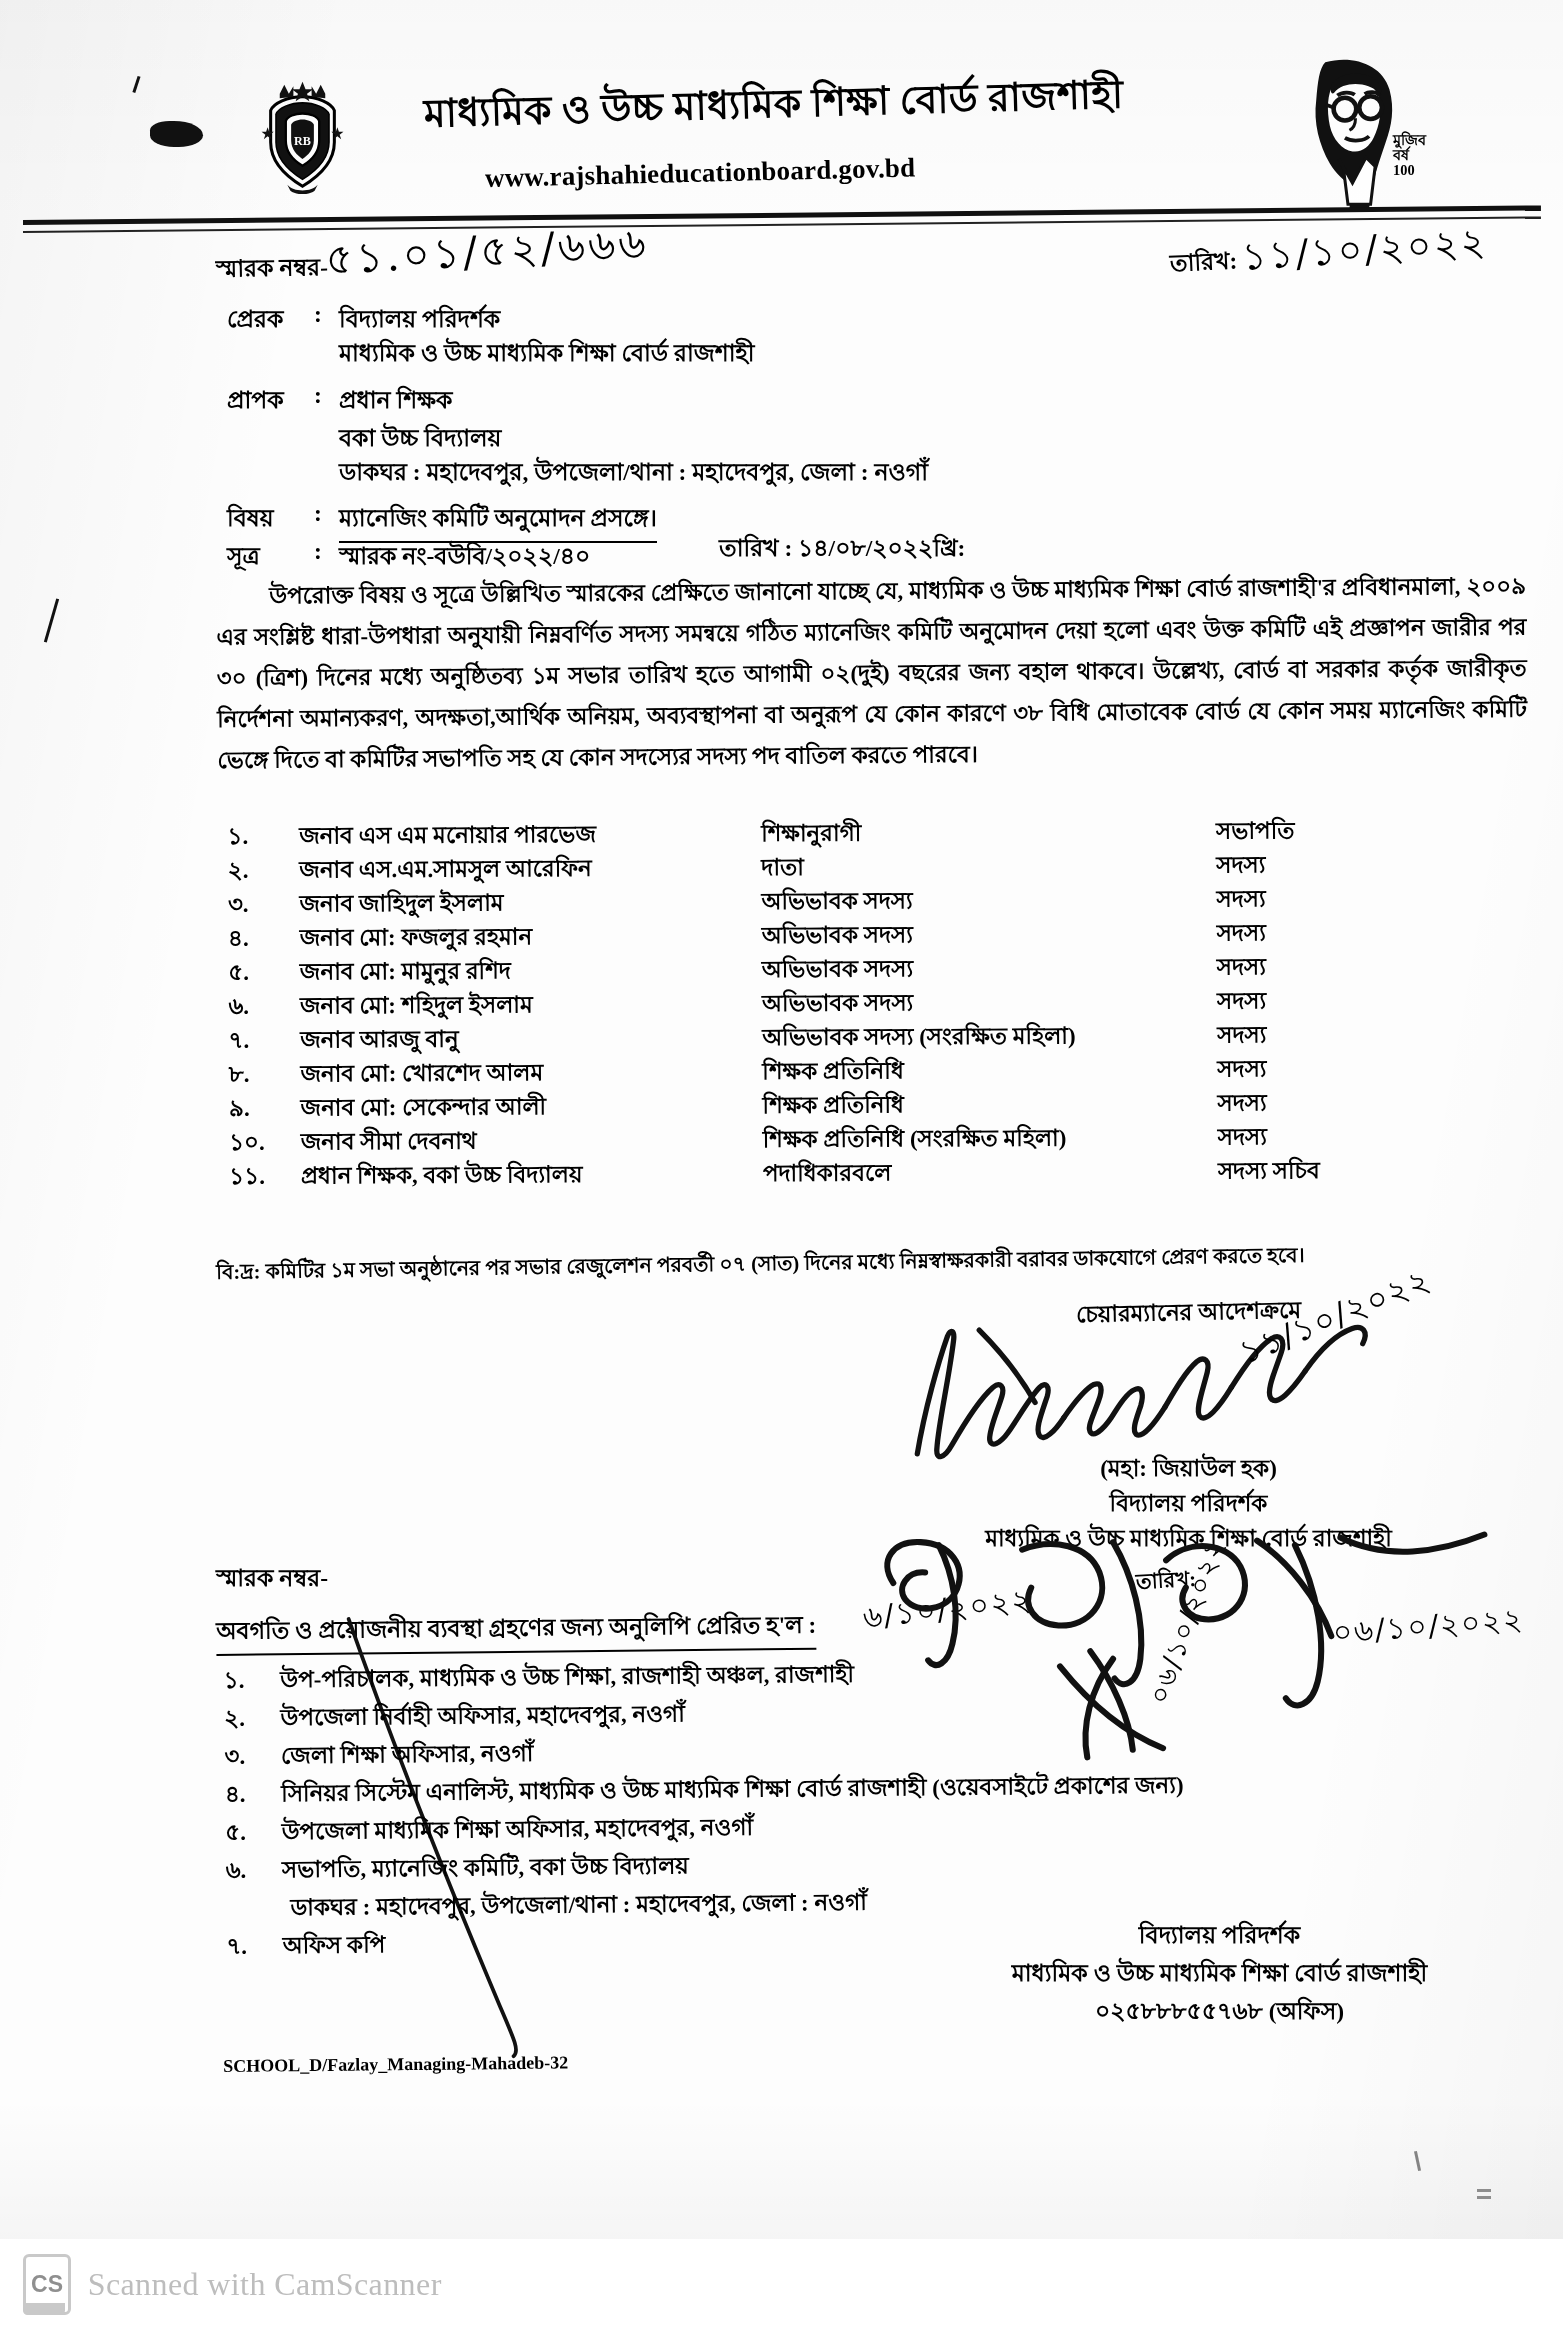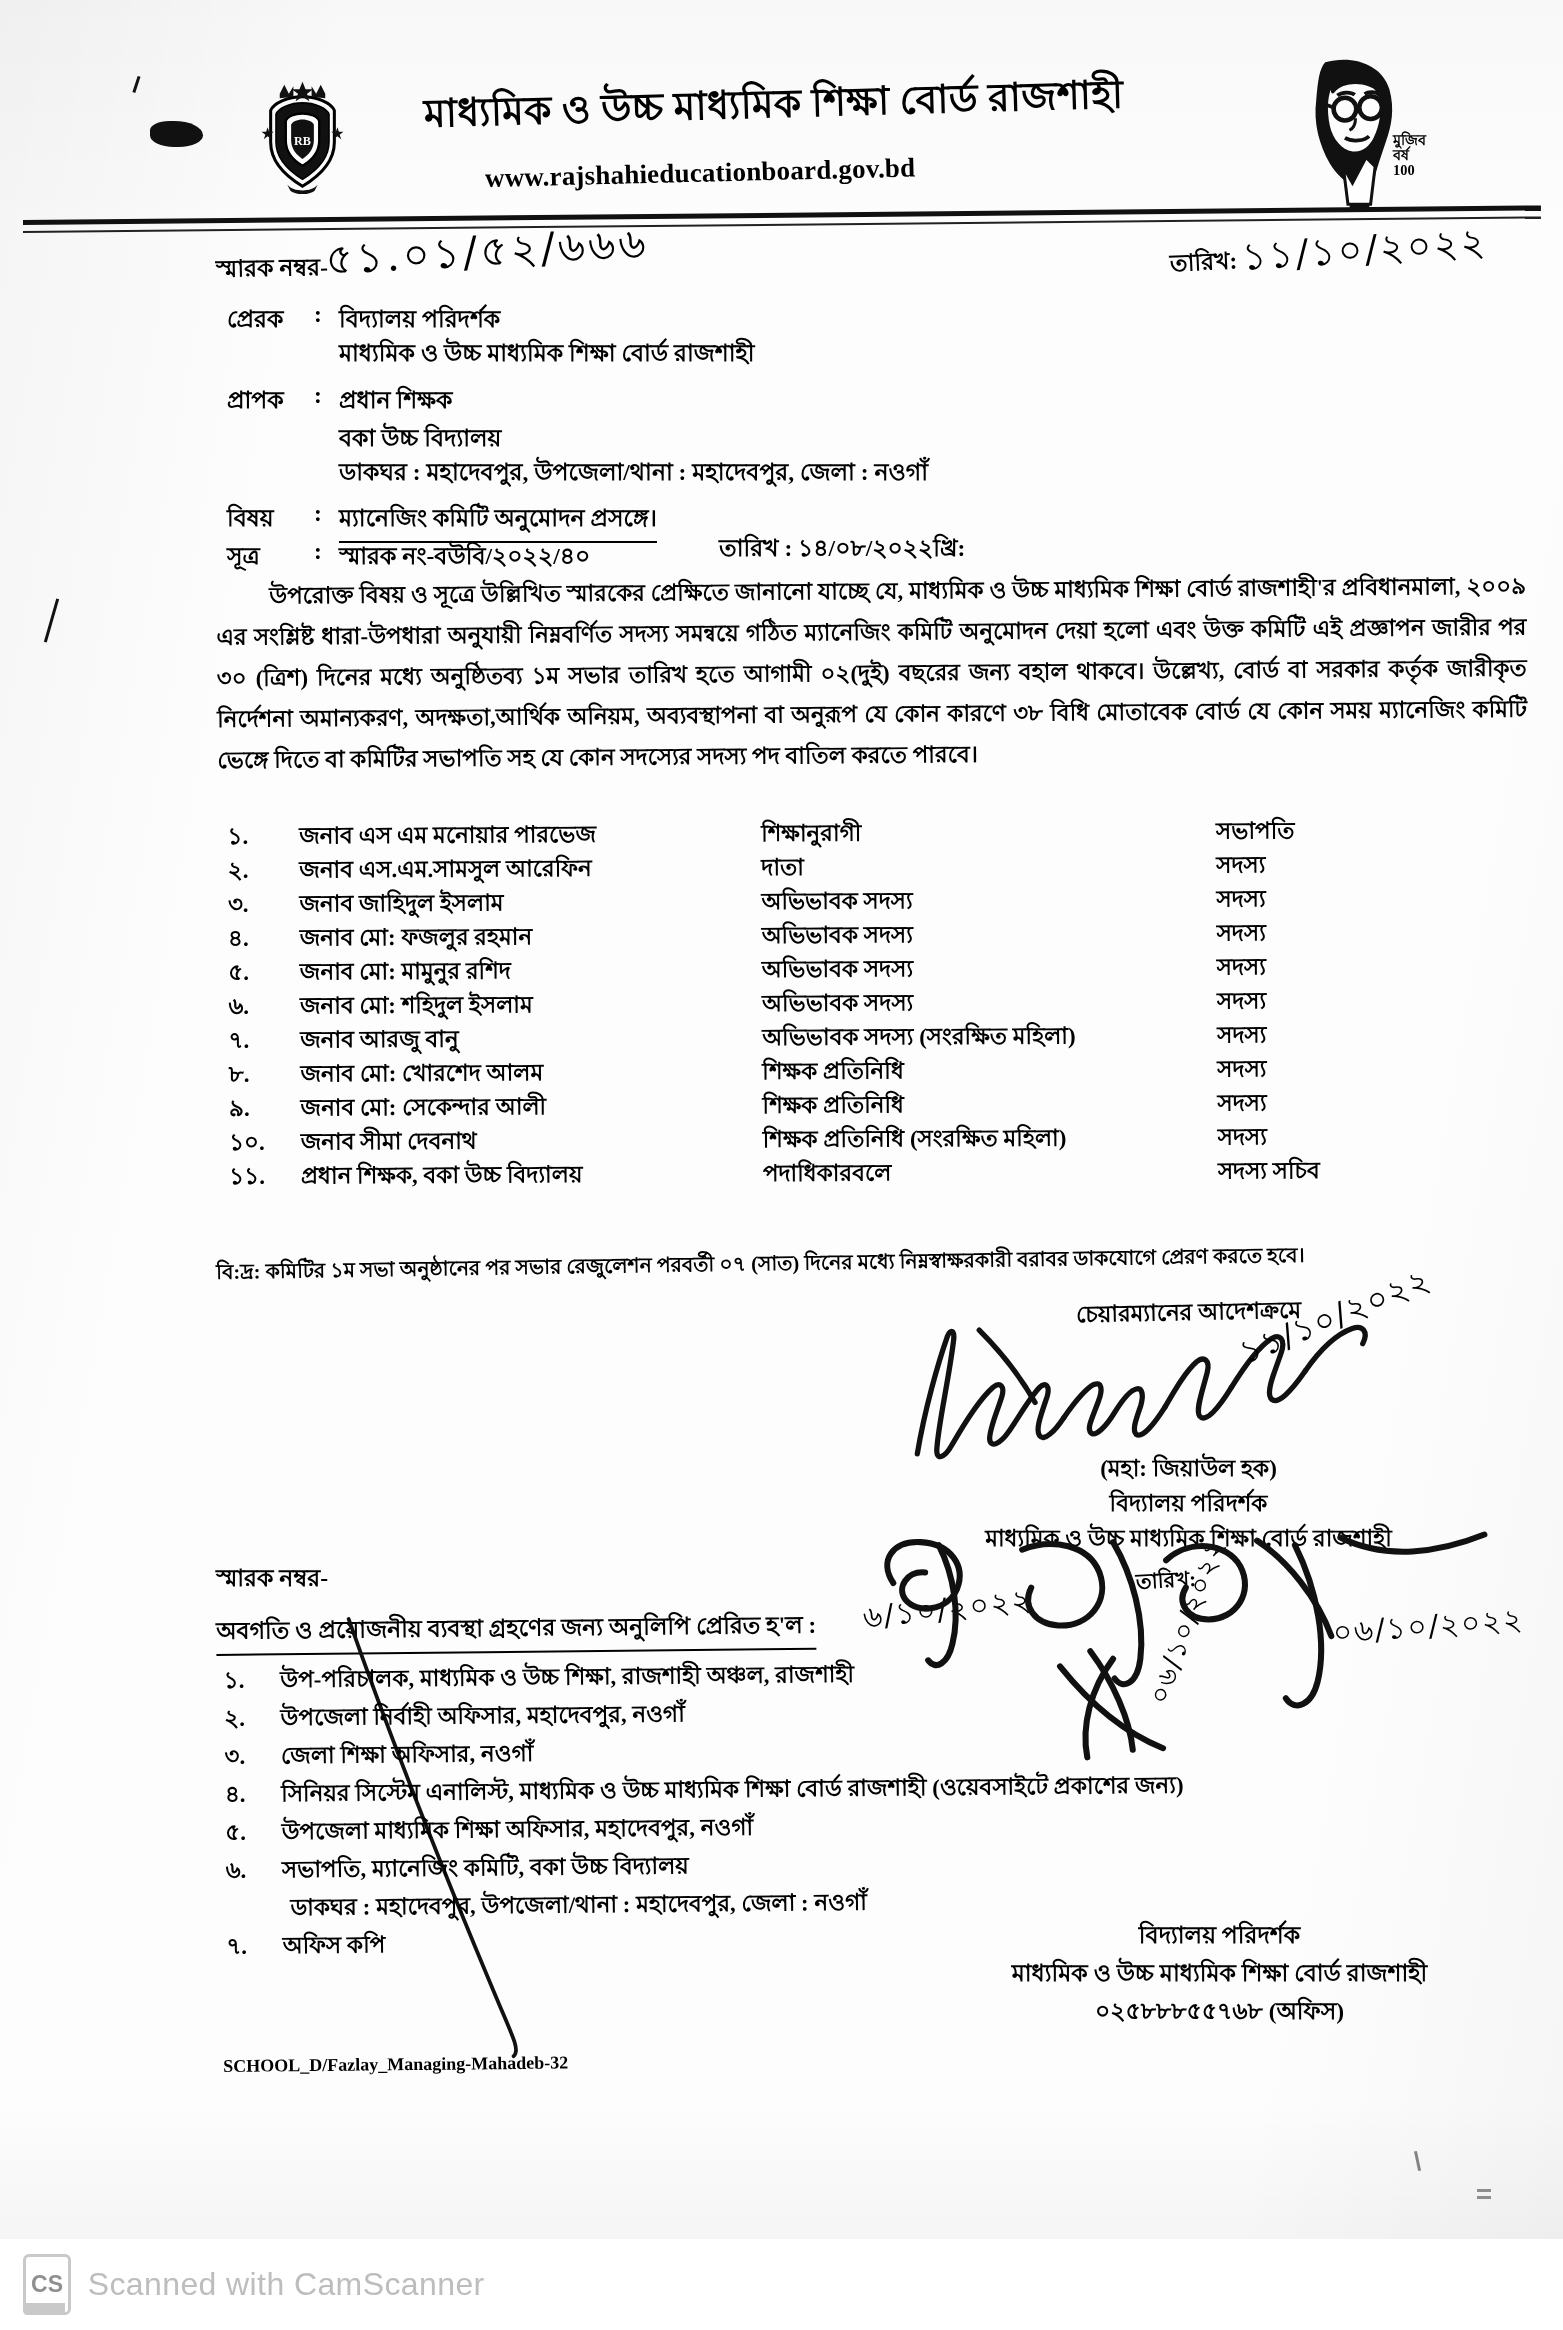--- a/index.html
+++ b/index.html
@@ -177,21 +177,21 @@
     width:42px; height:55px; border:3px solid #c9c9c9; border-radius:6px;
     display:flex; align-items:center; justify-content:center;
     font-family:"Liberation Sans", sans-serif; font-weight:bold; font-size:23px;
     color:#8f8f8f; background:#fff; position:relative;
   }
   .cs-badge::after {
     content:""; position:absolute; left:-3px; bottom:-3px; width:42px; height:12px;
     background:#c9c9c9; border-radius:0 0 4.5px 4.5px;
   }
   .cs-text {
-    margin-left:16.7px; font-family:Liberation Sans, sans-serif;
+    margin-left:16.7px; font-family:Liberation Serif, serif;
     font-size:32px; color:#bdbdbd; letter-spacing:0.4px;
   }
 </style>
 </head>
 <body>
 
 <div class="page">
 
   <div class="header">
 

